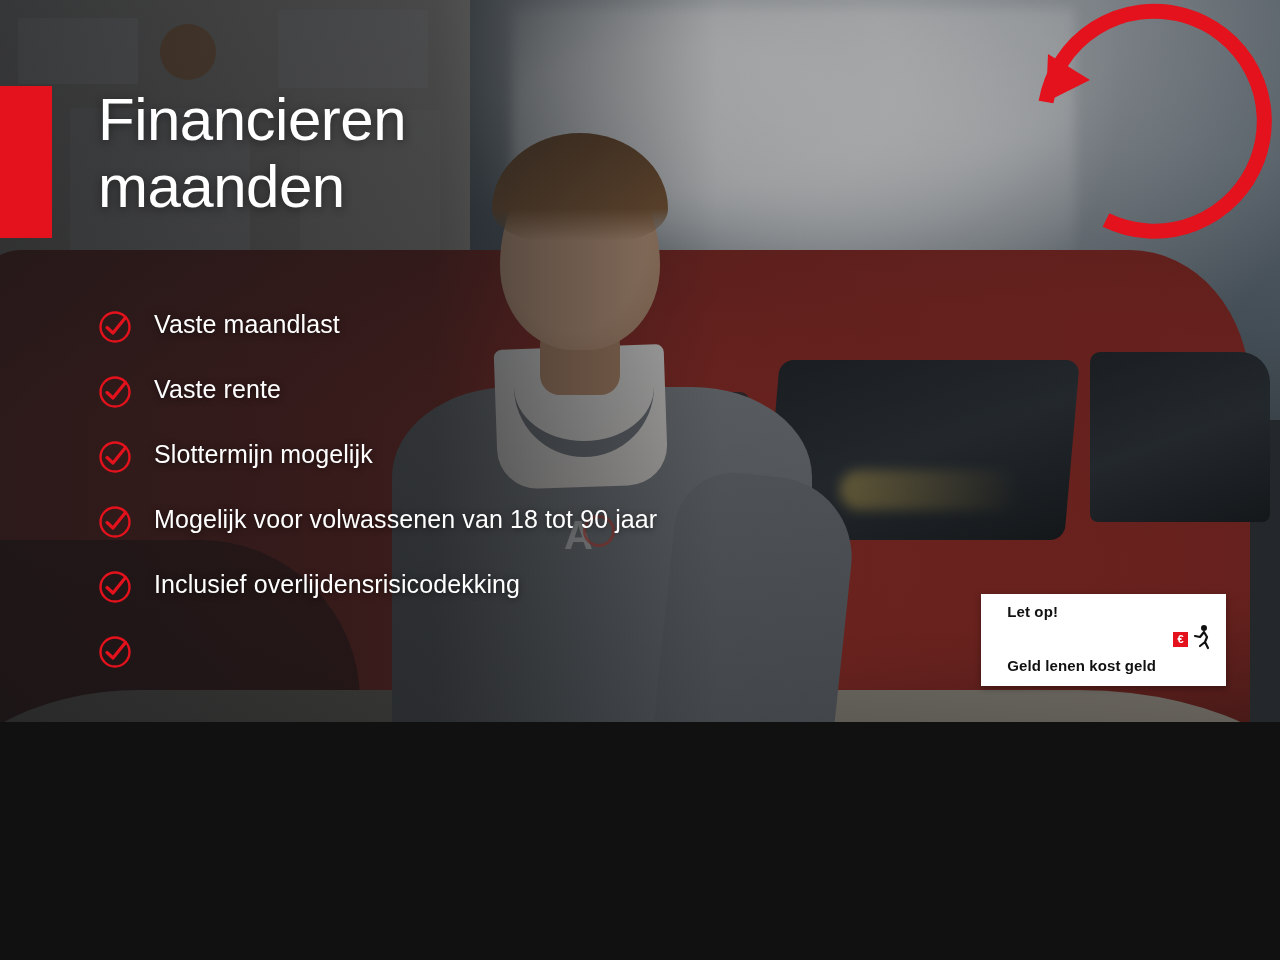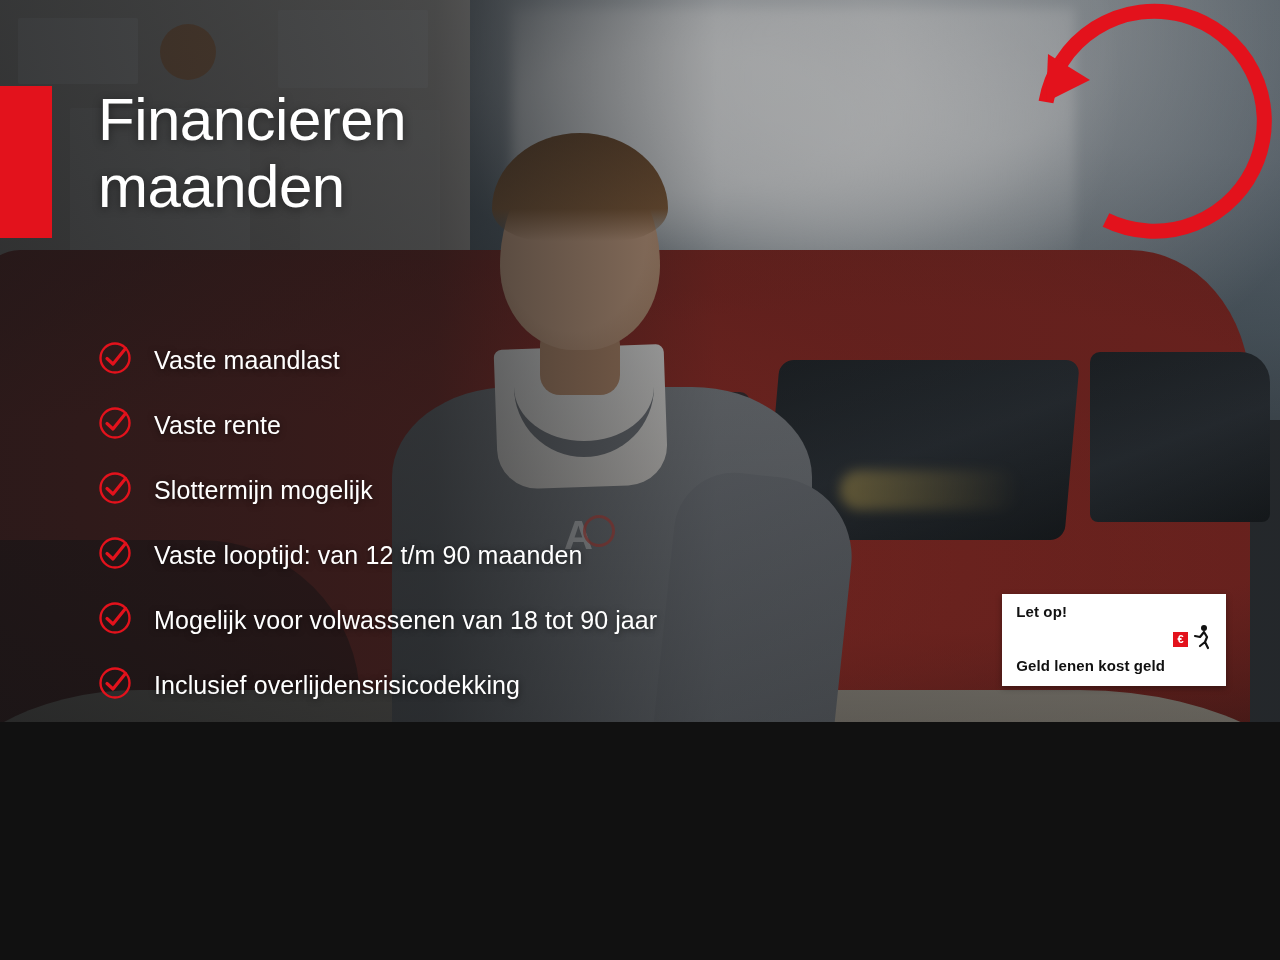--- a/index.html
+++ b/index.html
@@ -193,21 +193,21 @@
     letter-spacing: -0.5px;
     text-shadow: 0 2px 10px rgba(0,0,0,.45);
   }
 
   
   .bullets {
     position: absolute; left: 98px; top: 310px; width: 760px;
   }
   .bullet {
     display: flex;
-    align-items: flex-end;
+    align-items: flex-start;
     height: 65px;
   }
   .check {
     flex: 0 0 auto;
     width: 34px; height: 34px;
     margin-right: 22px;
     position: relative;
   }
   .check svg { display: block; }
   .bullet-label {
@@ -217,24 +217,24 @@
     letter-spacing: 0.1px;
     text-shadow: 0 1px 6px rgba(0,0,0,.55);
     white-space: nowrap;
   }
 
   
   .warn-badge {
     position: absolute;
     right: 54px; bottom: 36px;
     background: #ffffff;
-    padding: 9px 14px 10px 14px;
+    padding: 9px 14px 10px 26px;
     display: flex;
     align-items: center;
-    gap: 8px;
+    gap: 17px;
     box-shadow: 0 2px 6px rgba(0,0,0,.35);
   }
   .warn-text {
     color: #111111;
     font-size: 15px;
     font-weight: 700;
     line-height: 1.25;
     letter-spacing: .1px;
   }
   .warn-text .l1 { display: block; }
@@ -324,29 +324,20 @@
       <span class="check">
         <svg width="34" height="34" viewBox="0 0 34 34" aria-hidden="true">
           <circle cx="17" cy="17" r="14.5" fill="none" stroke="#e3121c" stroke-width="2.4"></circle>
           <path d="M9 17.5 L15 23 L27.5 7.5" fill="none" stroke="#e3121c" stroke-width="3.2" stroke-linecap="round" stroke-linejoin="round"></path>
         </svg>
       </span>
       <span class="bullet-label">Slottermijn mogelijk</span>
     </div>
 
 
-    <div class="bullet">
-      <span class="check">
-        <svg width="34" height="34" viewBox="0 0 34 34" aria-hidden="true">
-          <circle cx="17" cy="17" r="14.5" fill="none" stroke="#e3121c" stroke-width="2.4"></circle>
-          <path d="M9 17.5 L15 23 L27.5 7.5" fill="none" stroke="#e3121c" stroke-width="3.2" stroke-linecap="round" stroke-linejoin="round"></path>
-        </svg>
-      </span>
-      <span class="bullet-label">Vaste looptijd: van 12 t/m 90 maanden</span>
-    </div>
 
     <div class="bullet">
       <span class="check">
         <svg width="34" height="34" viewBox="0 0 34 34" aria-hidden="true">
           <circle cx="17" cy="17" r="14.5" fill="none" stroke="#e3121c" stroke-width="2.4"></circle>
           <path d="M9 17.5 L15 23 L27.5 7.5" fill="none" stroke="#e3121c" stroke-width="3.2" stroke-linecap="round" stroke-linejoin="round"></path>
         </svg>
       </span>
       <span class="bullet-label">Mogelijk voor volwassenen van 18 tot 90 jaar</span>
     </div>

